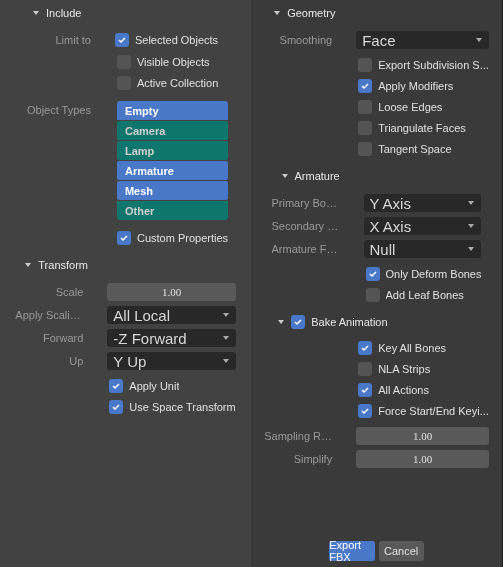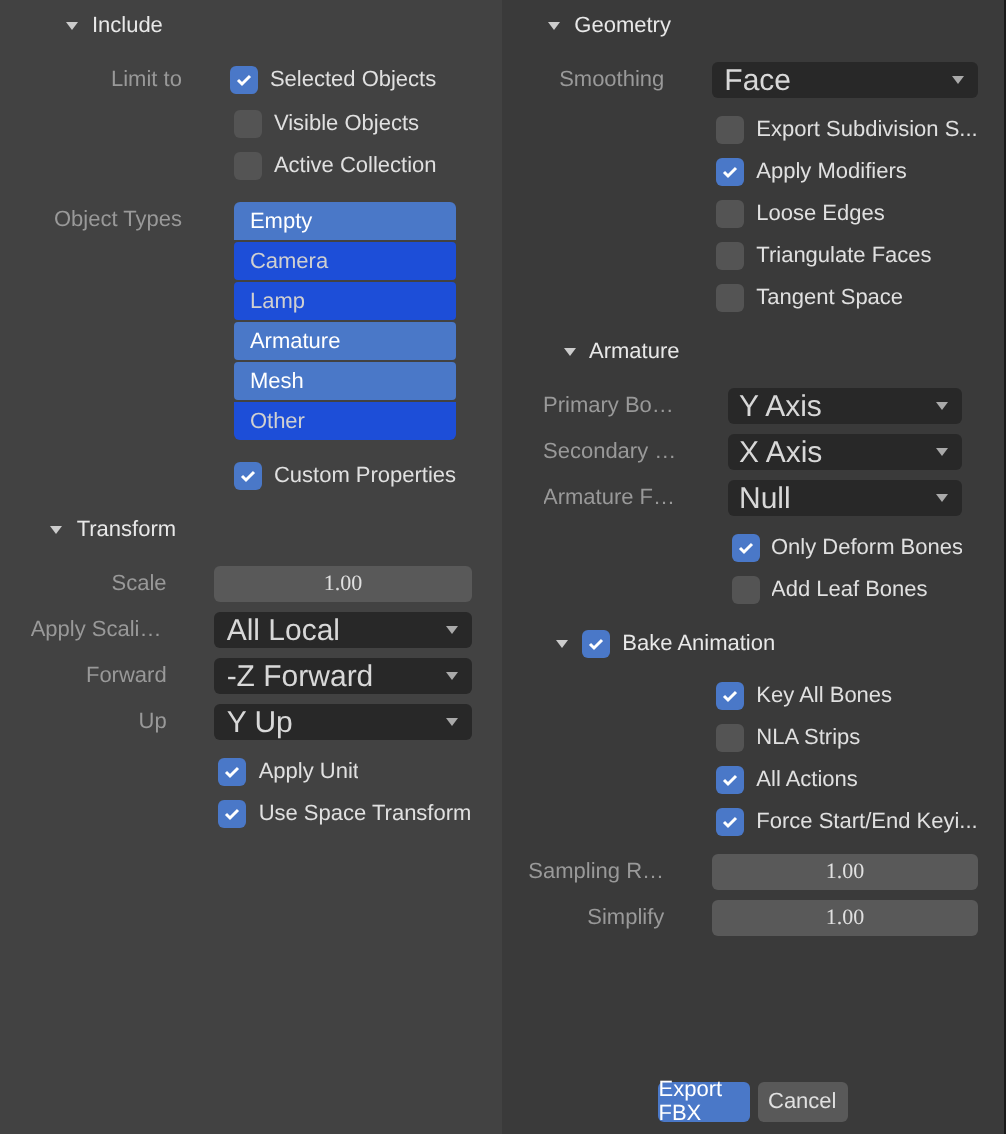--- a/index.html
+++ b/index.html
@@ -13,21 +13,21 @@
   .chev svg { width: 8px; height: 8px; }
   .panel-title { color: #e8e8e8; font-size: 11px; font-weight: 400; }
   .row { display: flex; align-items: center; height: 22px; padding: 0 6px; margin: 1px 0; }
   .label { width: 92px; text-align: right; color: #999; font-size: 11px; padding-right: 24px; white-space: nowrap; overflow: hidden; text-overflow: ellipsis; }
   .ctrl { flex: 1; display: flex; align-items: center; }
   .checkbox { width: 14px; height: 14px; border-radius: 3px; background: #545454; margin-right: 6px; display: inline-flex; align-items: center; justify-content: center; flex-shrink: 0; }
   .checkbox.checked { background: #4a78c8; }
   .checkbox.checked svg { width: 10px; height: 10px; }
   .check-label { color: #e0e0e0; font-size: 11px; white-space: nowrap; overflow: hidden; text-overflow: ellipsis; }
   .cb-row { display: flex; align-items: center; height: 20px; padding: 0 6px 0 100px; margin: 1px 0; }
-  .list-item { height: 19px; display: flex; align-items: center; padding: 0 8px; font-size: 11px; color: #d0d0d0; margin: 0 6px 1px 100px; border-radius: 2px; background: #1d4ed8; }
+  .list-item { height: 19px; display: flex; align-items: center; padding: 0 8px; font-size: 11px; color: #d0d0d0; margin: 0 6px 1px 100px; border-radius: 2px; background: #0f766e; }
   .list-item.sel { background: #4a78c8; color: #fff; }
   .list-item:first-of-type { border-radius: 3px 3px 0 0; }
   .list-item:last-of-type { border-radius: 0 0 3px 3px; }
   .num-input { flex: 1; height: 18px; background: #595959; border-radius: 3px; color: #e0e0e0; font-size: 11px; text-align: center; display: flex; align-items: center; justify-content: center; font-family: Liberation Serif, serif; }
   .dropdown { flex: 1; height: 18px; background: #282828; border-radius: 3px; color: #d8d8d8; font-size: 15px; padding: 0 6px; display: flex; align-items: center; justify-content: space-between; }
   .dropdown .dd-arrow { width: 8px; height: 8px; }
   .warn-icon { width: 14px; height: 14px; margin-left: 6px; display: inline-flex; }
   .spacer { flex: 1; }
   .footer { display: flex; padding: 4px 6px 6px 6px; gap: 4px; }
   .btn { flex: 1; height: 20px; border-radius: 3px; display: flex; align-items: center; justify-content: center; font-size: 11px; cursor: pointer; }
@@ -67,21 +67,21 @@
       <span class="check-label">Visible Objects</span>
     </div>
     <div class="cb-row">
       <span class="checkbox"></span>
       <span class="check-label">Active Collection</span>
     </div>
 
     <div class="row" style="margin-top:6px;">
       <div class="label">Object Types</div>
     </div>
-    <div style="margin-top:-21px;">
+    <div style="margin-top:-21px;font-weight:bold;">
       <div class="list-item sel">Empty</div>
       <div class="list-item">Camera</div>
       <div class="list-item">Lamp</div>
       <div class="list-item sel">Armature</div>
       <div class="list-item sel">Mesh</div>
       <div class="list-item">Other</div>
     </div>
 
     <div class="cb-row" style="margin-top:8px;">
       <span class="checkbox checked">

